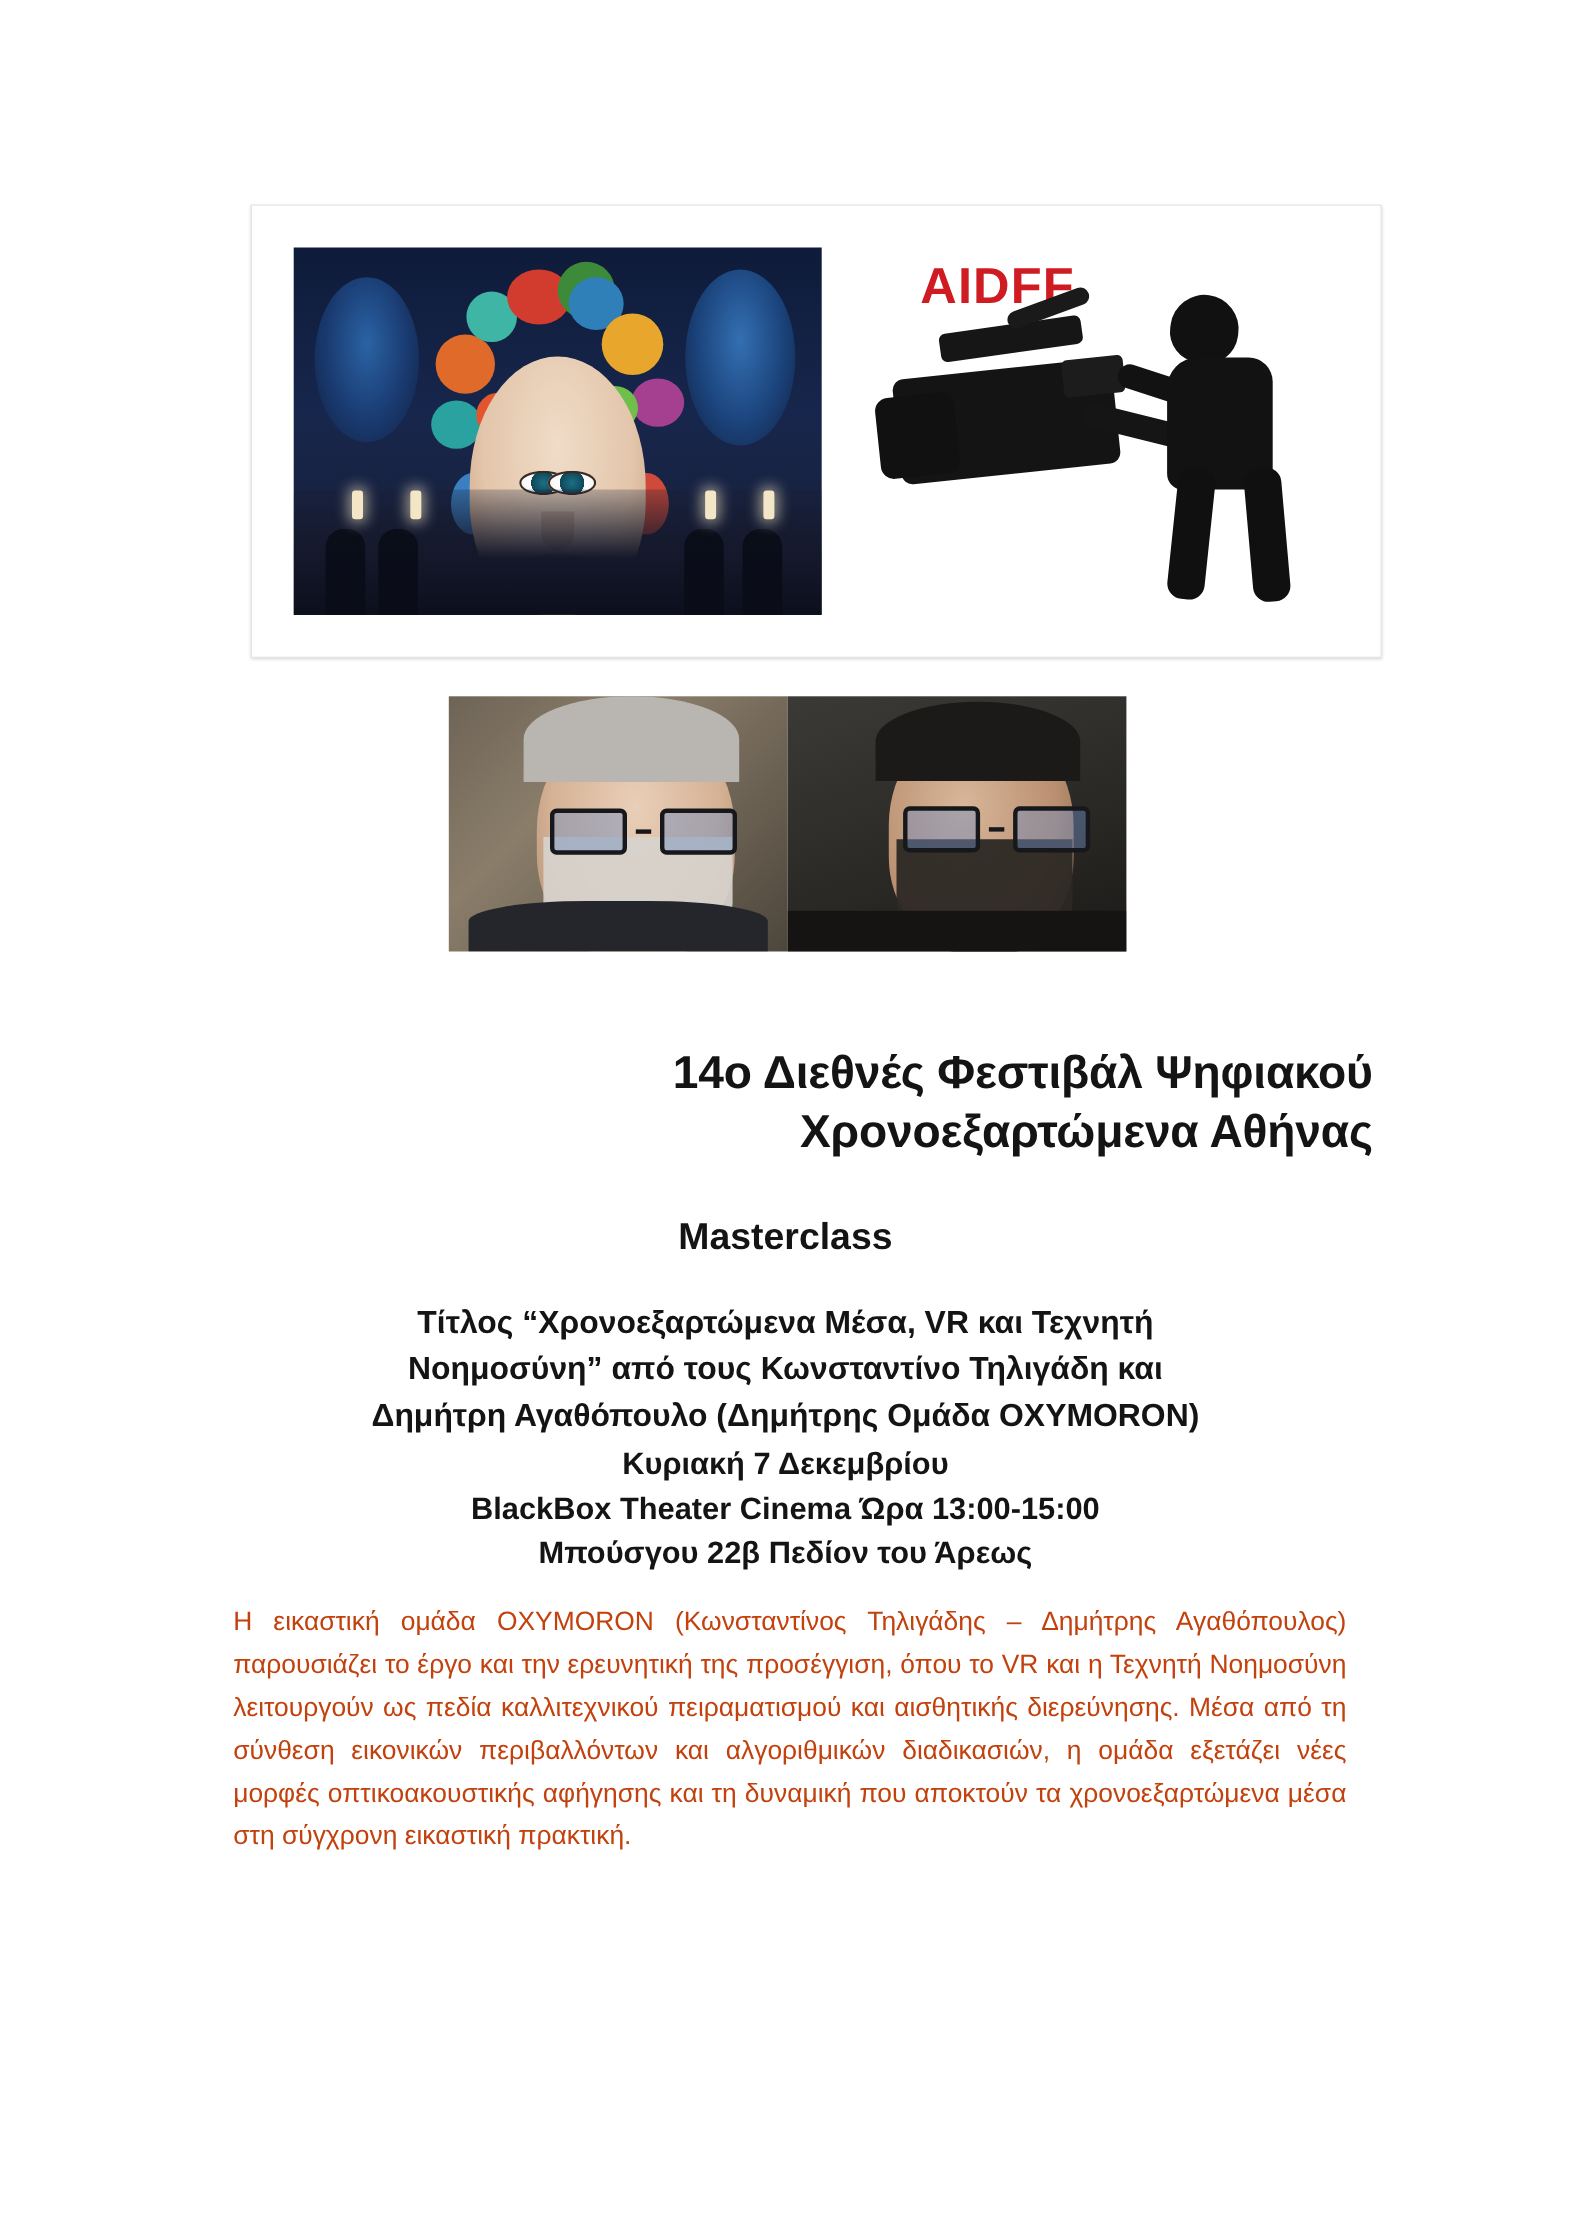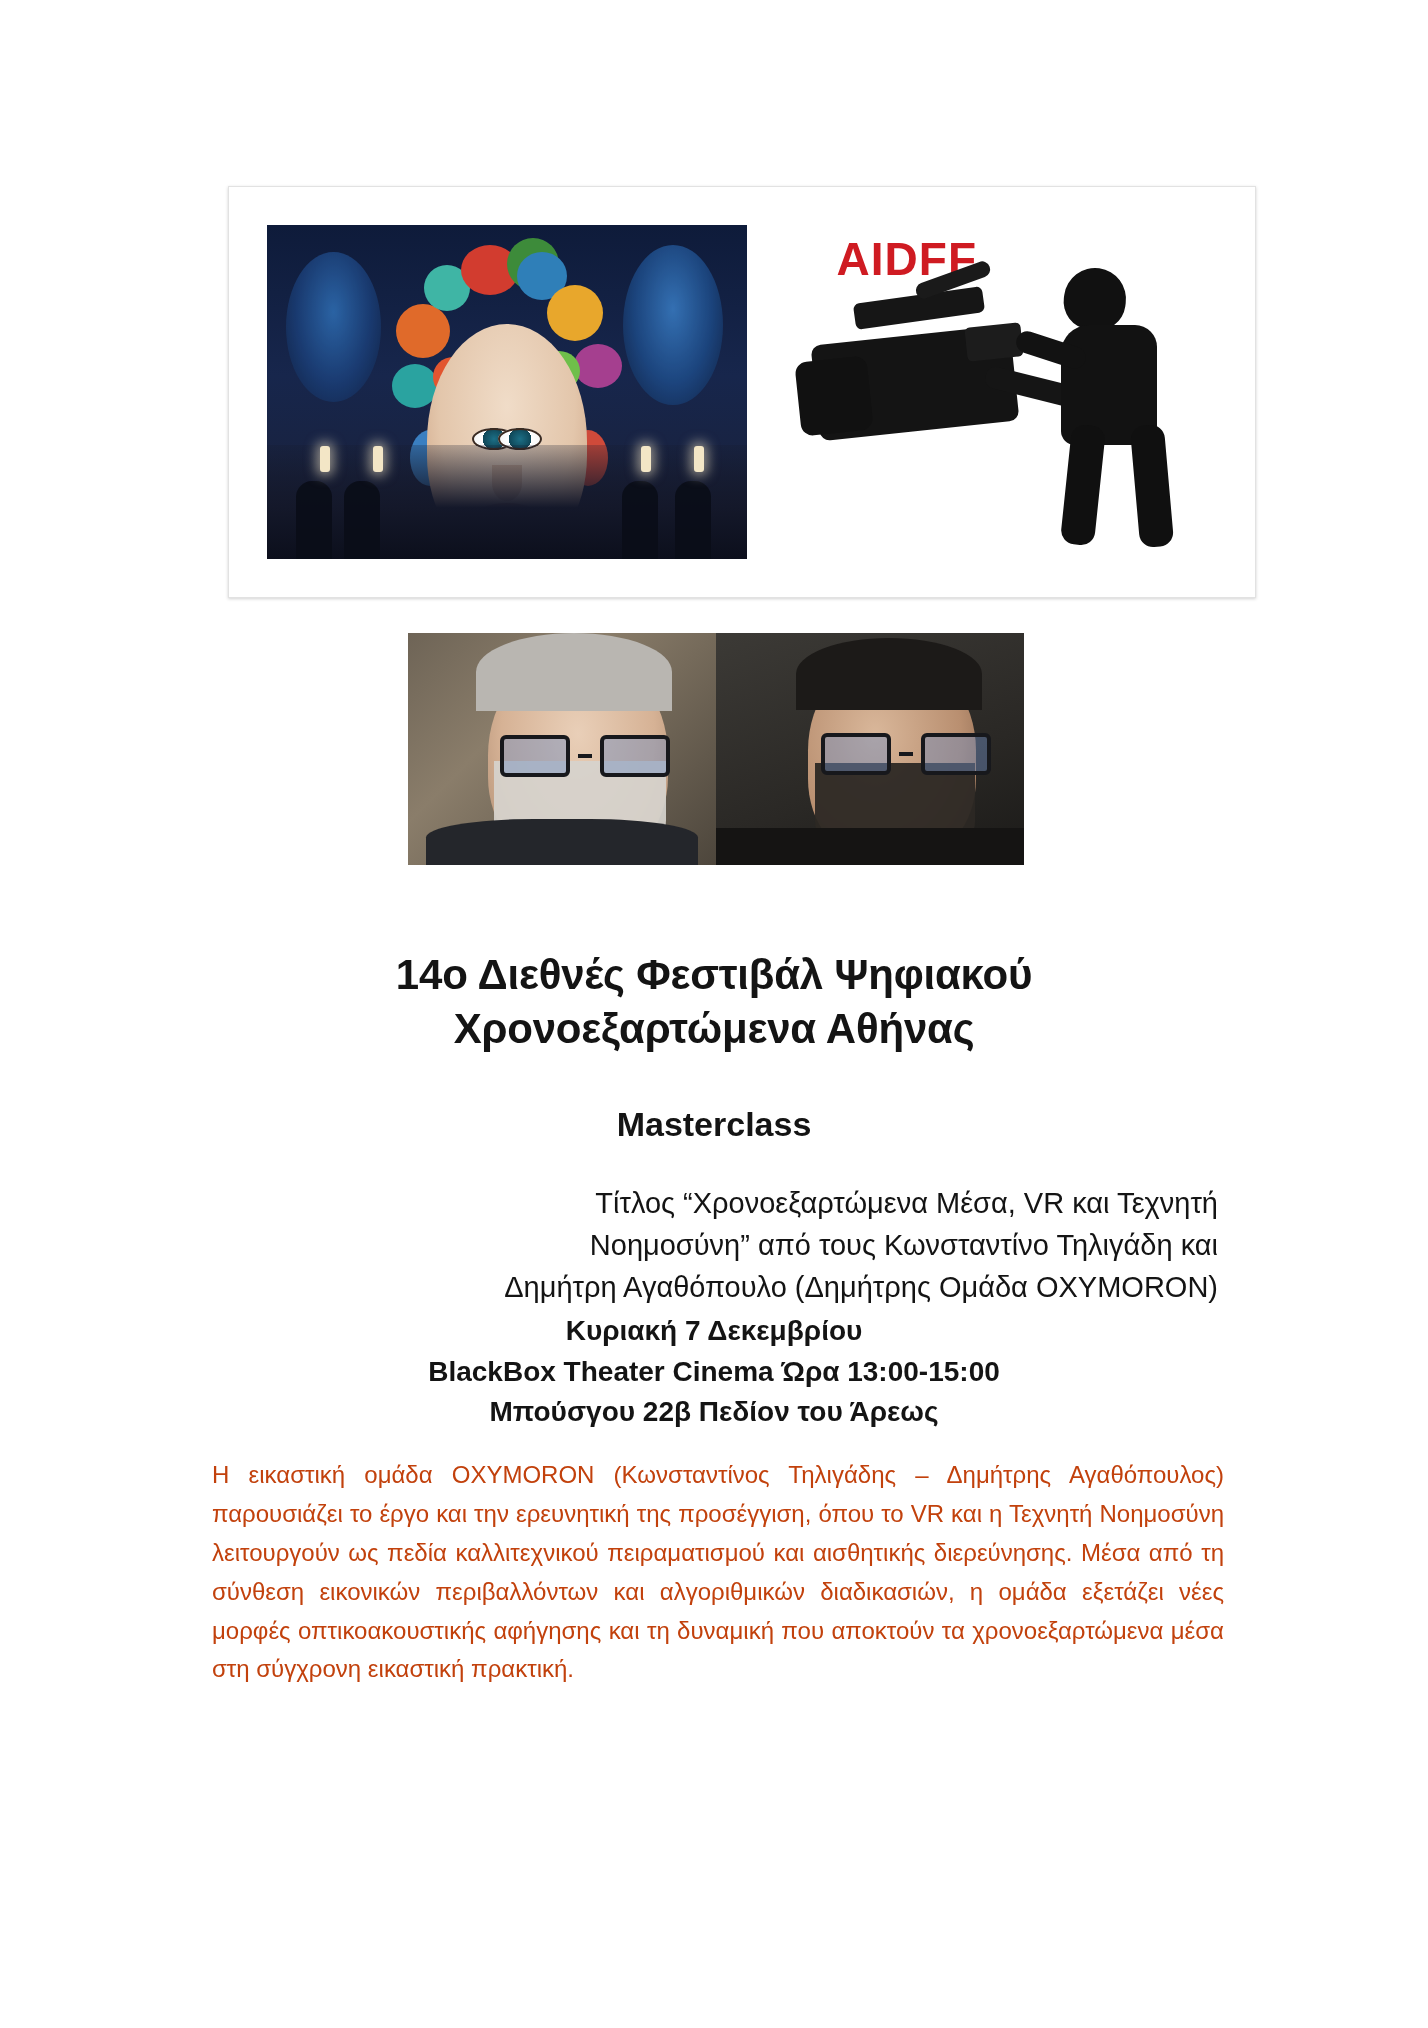--- a/index.html
+++ b/index.html
@@ -403,21 +403,21 @@
     height: 16%;
     background: #151413;
   }
 
   
   .title {
     position: absolute;
     left: 180px;
     top: 948px;
     width: 1068px;
-    text-align: center;
+    text-align: right;
     font-weight: bold;
     font-size: 42px;
     line-height: 1.28;
     letter-spacing: -0.2px;
     color: #141414;
   }
   .subtitle {
     position: absolute;
     left: 180px;
     top: 1105px;
@@ -425,22 +425,22 @@
     text-align: center;
     font-weight: bold;
     font-size: 34px;
     color: #141414;
   }
   .talk-title {
     position: absolute;
     left: 210px;
     top: 1183px;
     width: 1008px;
-    text-align: right;
-    font-weight: normal;
+    text-align: center;
+    font-weight: bold;
     font-size: 29px;
     line-height: 1.44;
     color: #141414;
   }
   .when {
     position: absolute;
     left: 210px;
     top: 1311px;
     width: 1008px;
     text-align: center;

